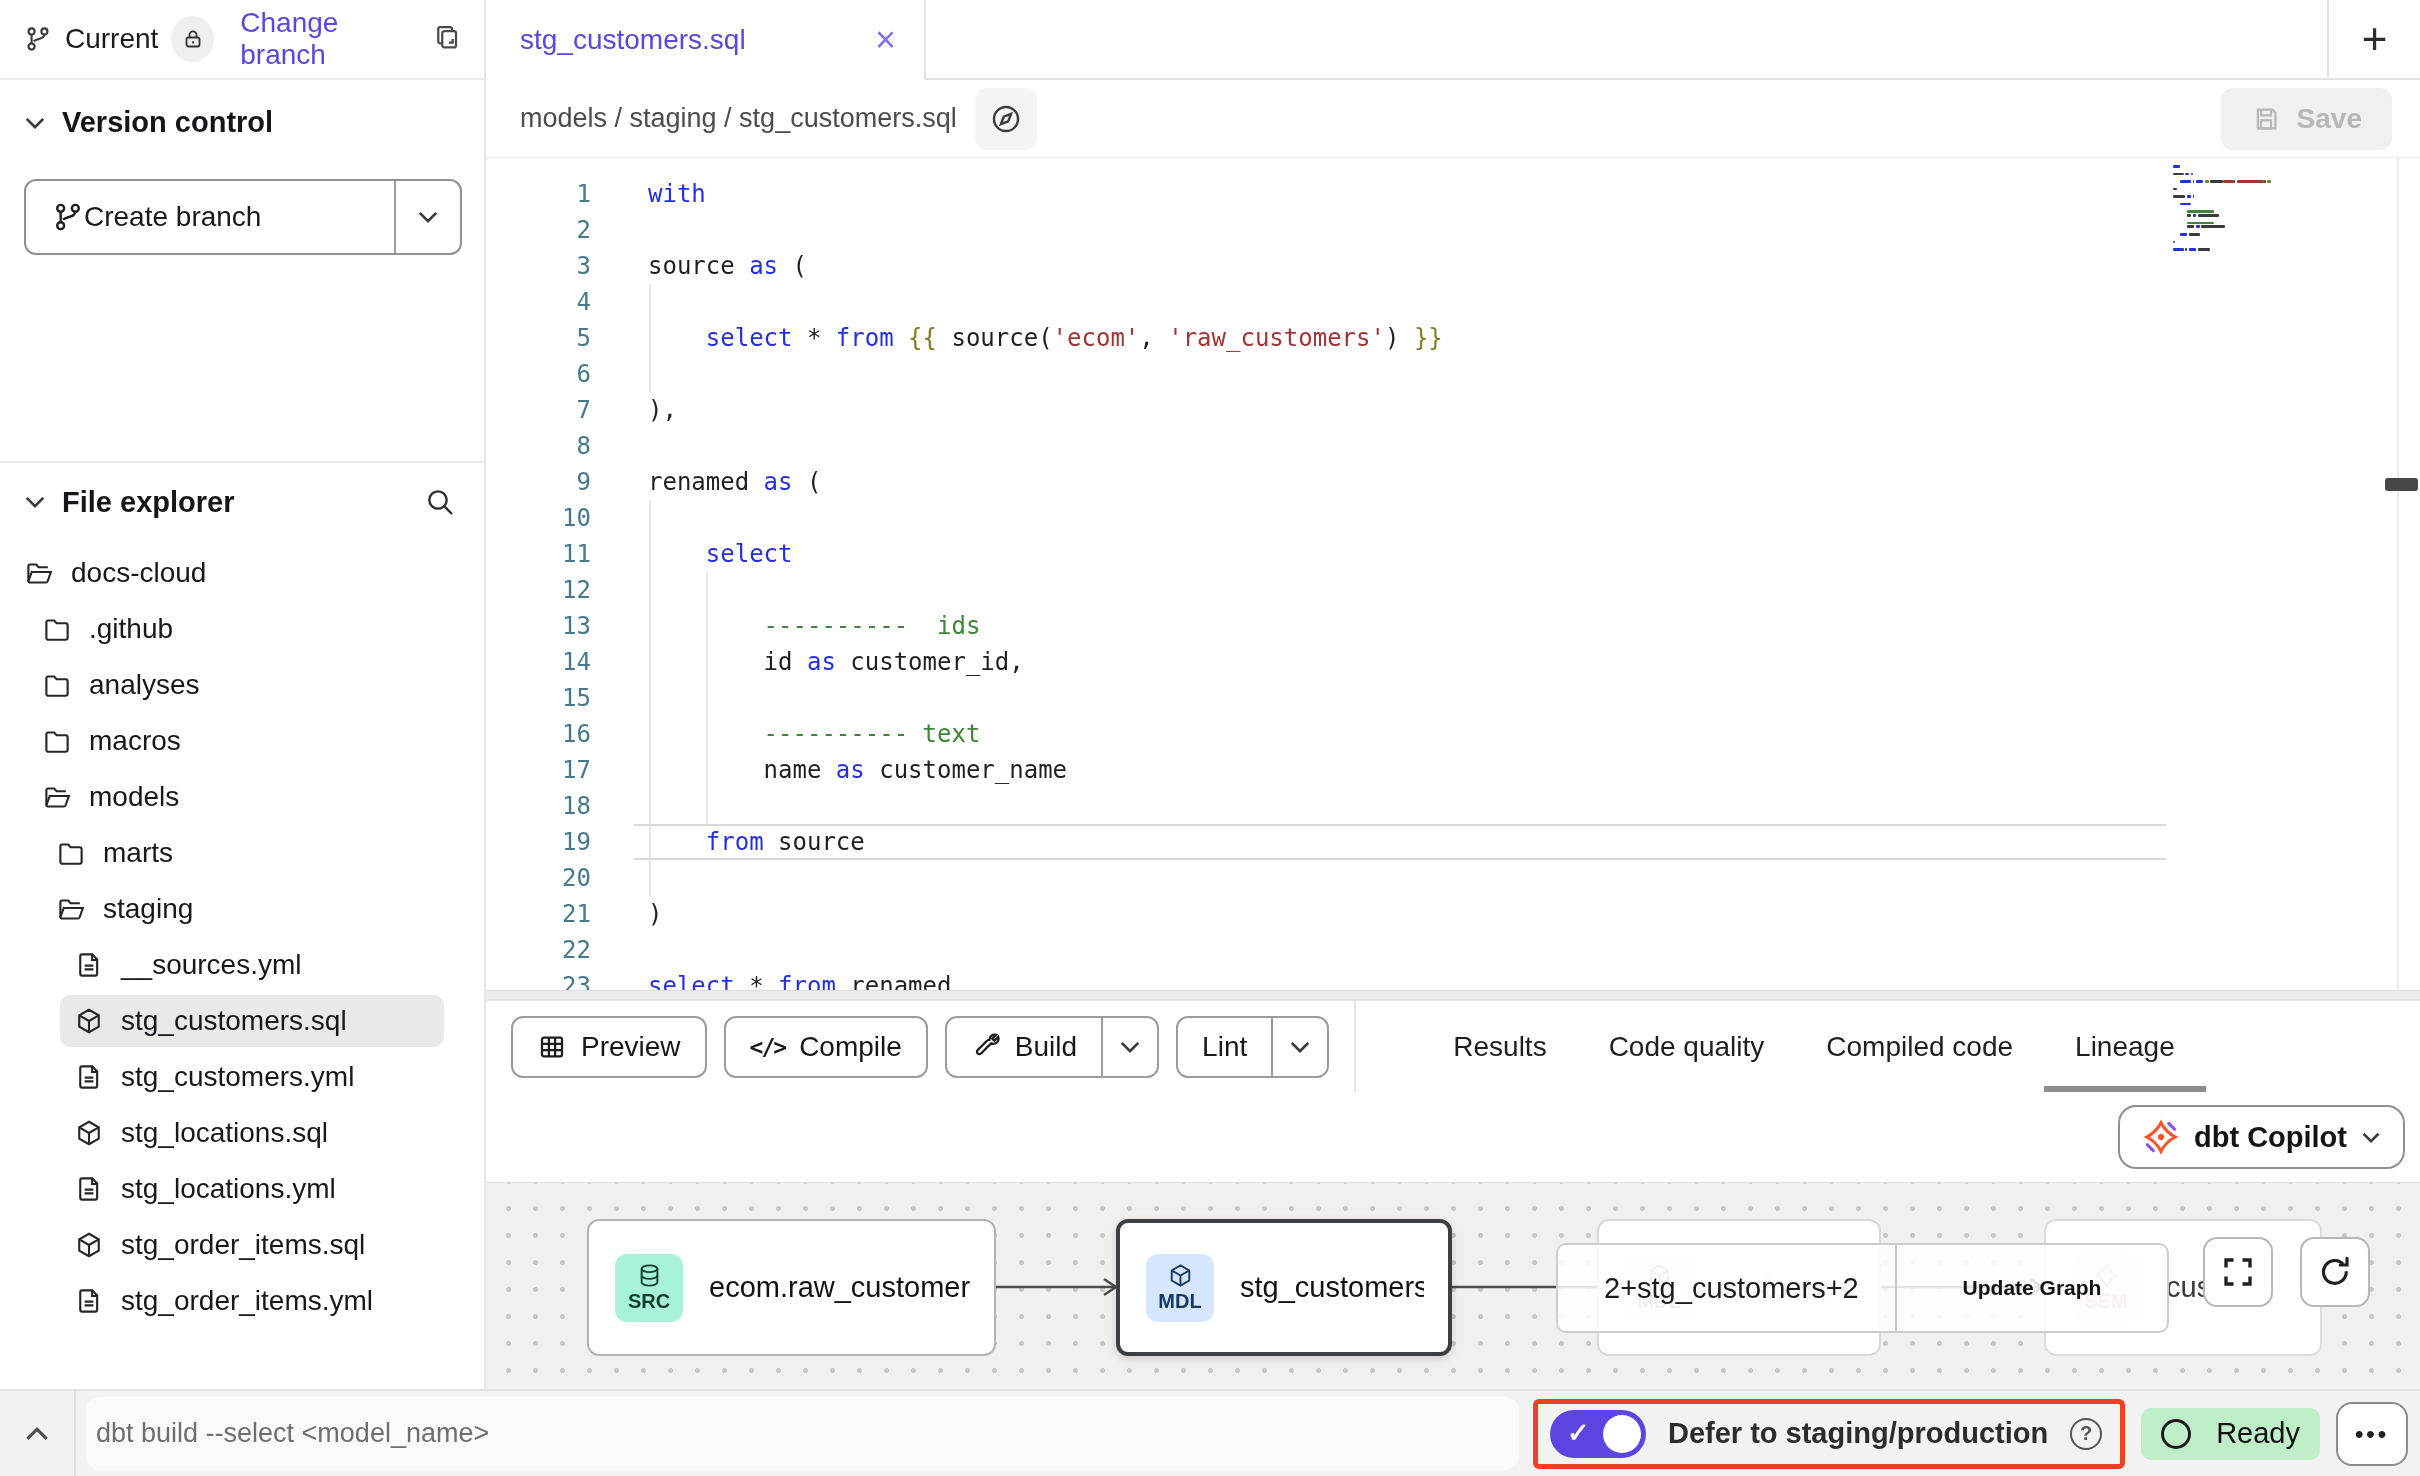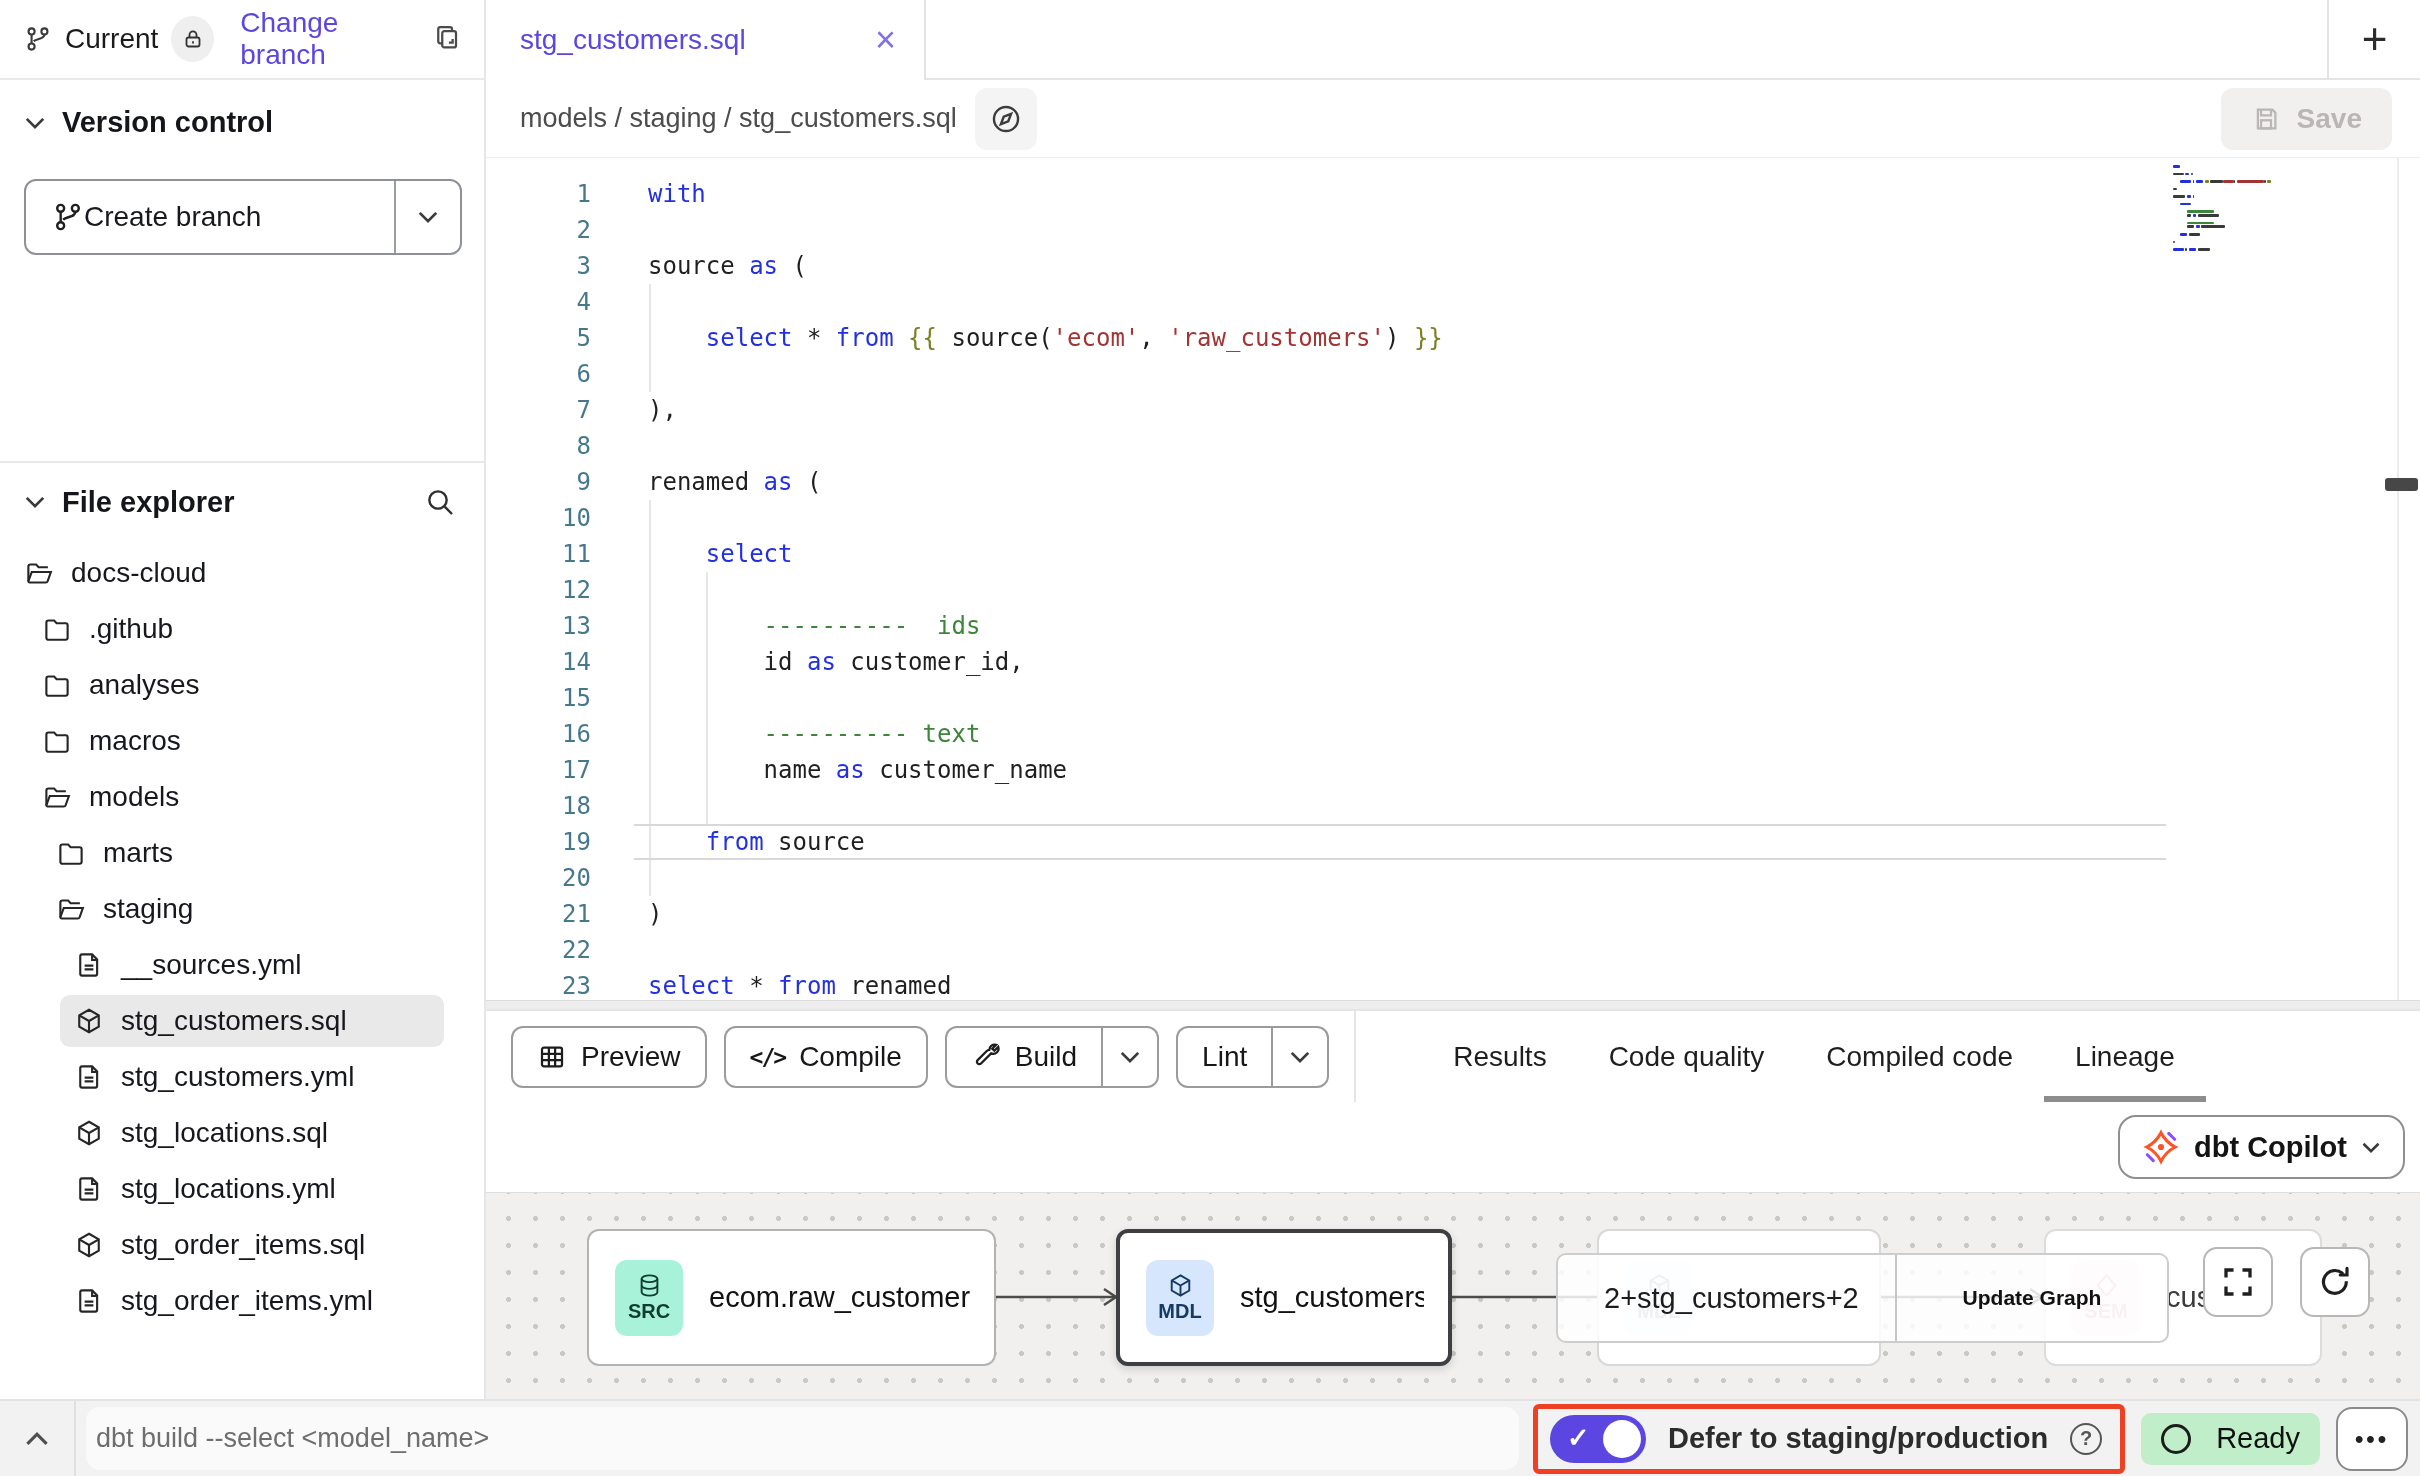--- a/index.html
+++ b/index.html
@@ -92,21 +92,21 @@
     display:flex; align-items:center; gap:14px; background:#fff; }
   .copilot-btn svg.logo { width:38px; height:38px; }
   .copilot-label { font-size:29px; font-weight:700; color:#141414; }
   .copilot-btn .chev { width:20px; height:13px; }
 
   
   .canvas { height:207px; flex:none; position:relative; border-top:1px solid #dedede; background:var(--canvas-bg);
     background-image:radial-gradient(circle, #c8c8c6 2.2px, transparent 2.8px); background-size:27px 27px; background-position:9px 12px; overflow:hidden; }
   .node { position:absolute; top:36px; height:137px; background:#fff; border:2.5px solid #b3b3b3; border-radius:12px;
     display:flex; align-items:center; gap:26px; padding:0 24px 0 26px; z-index:2; }
-  .node .nbadge { width:68px; height:76px; border-radius:12px; display:flex; flex-direction:column; align-items:center; justify-content:center; flex:none; }
+  .node .nbadge { width:68px; height:68px; border-radius:12px; display:flex; flex-direction:column; align-items:center; justify-content:center; flex:none; }
   .nbadge svg { width:27px; height:27px; }
   .nbadge .btxt { font-size:20px; font-weight:600; margin-top:1px; }
   .node-label { font-size:29px; color:#121212; white-space:nowrap; overflow:hidden; }
   .node1 { left:101px; width:409px; }
   .node2 { left:630px; width:336px; border:4px solid #3d3f42; box-shadow:0 3px 8px rgba(0,0,0,.15); }
   .node3 { left:1111px; width:284px; border-color:#d8d8d8; z-index:1; }
   .node3 .node-label { color:#c4c4c4; } .node3 .nbadge { opacity:.45; }
   .node4 { left:1558px; width:278px; border-color:#dcdcdc; z-index:1; }
   .node4 .nbadge { opacity:.55; } .node4 .node-label { color:#3a3a3a; }
   .b-src { background:var(--src-badge); color:#0f3d30; }
@@ -118,21 +118,21 @@
     border:2px solid #cdcdcd; border-radius:10px; display:flex; z-index:3; }
   .gc-input { flex:1; display:flex; align-items:center; padding-left:46px; }
   .gc-input input { border:none; outline:none; background:transparent; font-size:29px; color:#1c1c1c; width:100%; font-family:"Liberation Sans",sans-serif; }
   .gc-btn { width:272px; border-left:2px solid #c6c6c6; display:flex; align-items:center; justify-content:center; font-size:21px; font-weight:700; color:#111; }
   .cbtn { position:absolute; top:54px; width:70px; height:70px; background:#fff; border:2.5px solid #b7b7b7; border-radius:14px;
     display:flex; align-items:center; justify-content:center; z-index:4; }
   .cbtn svg { width:36px; height:36px; color:#1f1f1f; }
   .fs { left:1717px; } .rf { left:1814px; }
 
   
-  .statusbar { height:77px; flex:none; border-top:2px solid #e3e3e3; background:#f2f2f2; display:flex; align-items:center; }
+  .statusbar { height:87px; flex:none; border-top:2px solid #e3e3e3; background:#f2f2f2; display:flex; align-items:center; }
   .sb-collapse { width:76px; align-self:stretch; border-right:2px solid #e0e0e0; display:flex; align-items:center; justify-content:center; }
   .sb-collapse svg { width:26px; height:16px; color:#4f4f4f; transform:rotate(180deg); }
   .cmd { flex:1; align-self:stretch; margin:6px 14px 6px 10px; background:#fafafa; border-radius:14px; display:flex; align-items:center; padding:0 10px; }
   .cmd input { border:none; outline:none; background:transparent; width:100%; font-size:27px; color:#555; font-family:"Liberation Sans",sans-serif; }
   .cmd input::placeholder { color:#6e6e6e; opacity:1; }
   .defer-box { display:flex; align-items:center; gap:22px; border:5px solid var(--highlight-red); border-radius:6px;
     padding:6px 18px 6px 12px; margin-right:16px; }
   .toggle { width:96px; height:48px; border-radius:24px; background:var(--accent-purple); position:relative; flex:none; }
   .toggle .tick { position:absolute; left:17px; top:50%; transform:translateY(-54%); color:#fff; font-size:27px; font-weight:700; }
   .toggle .knob { position:absolute; right:5px; top:5px; width:38px; height:38px; border-radius:50%; background:#fff; }

